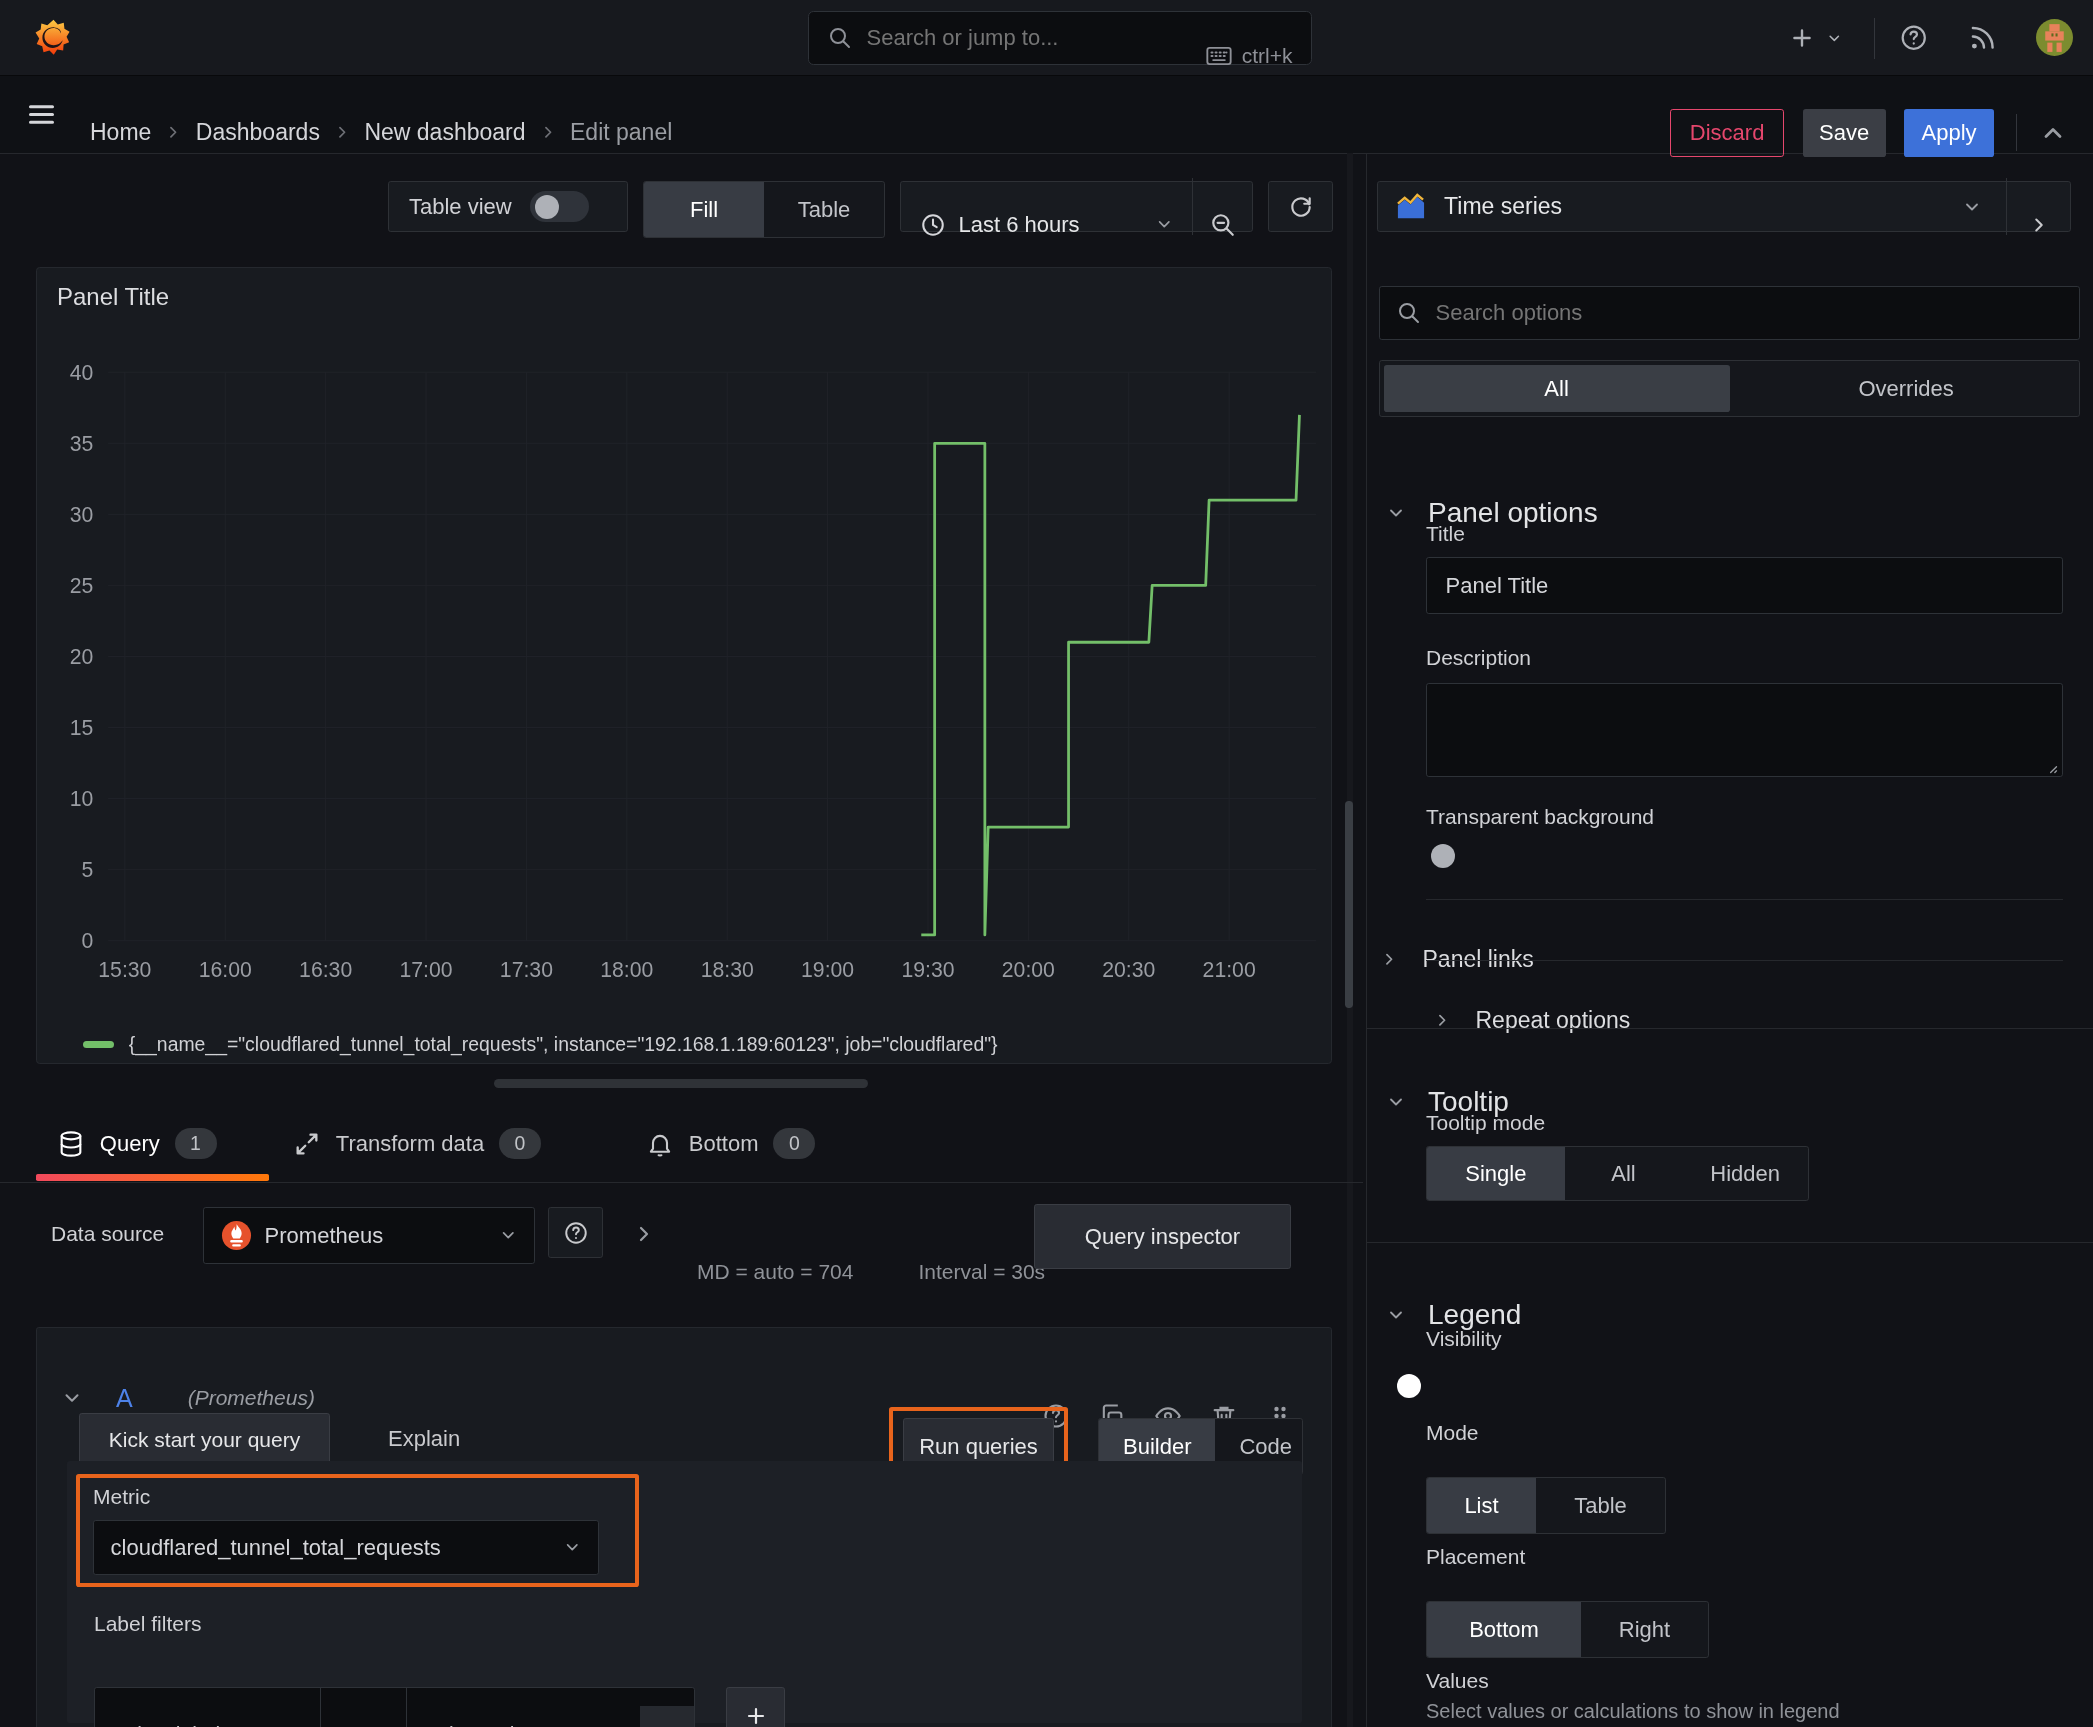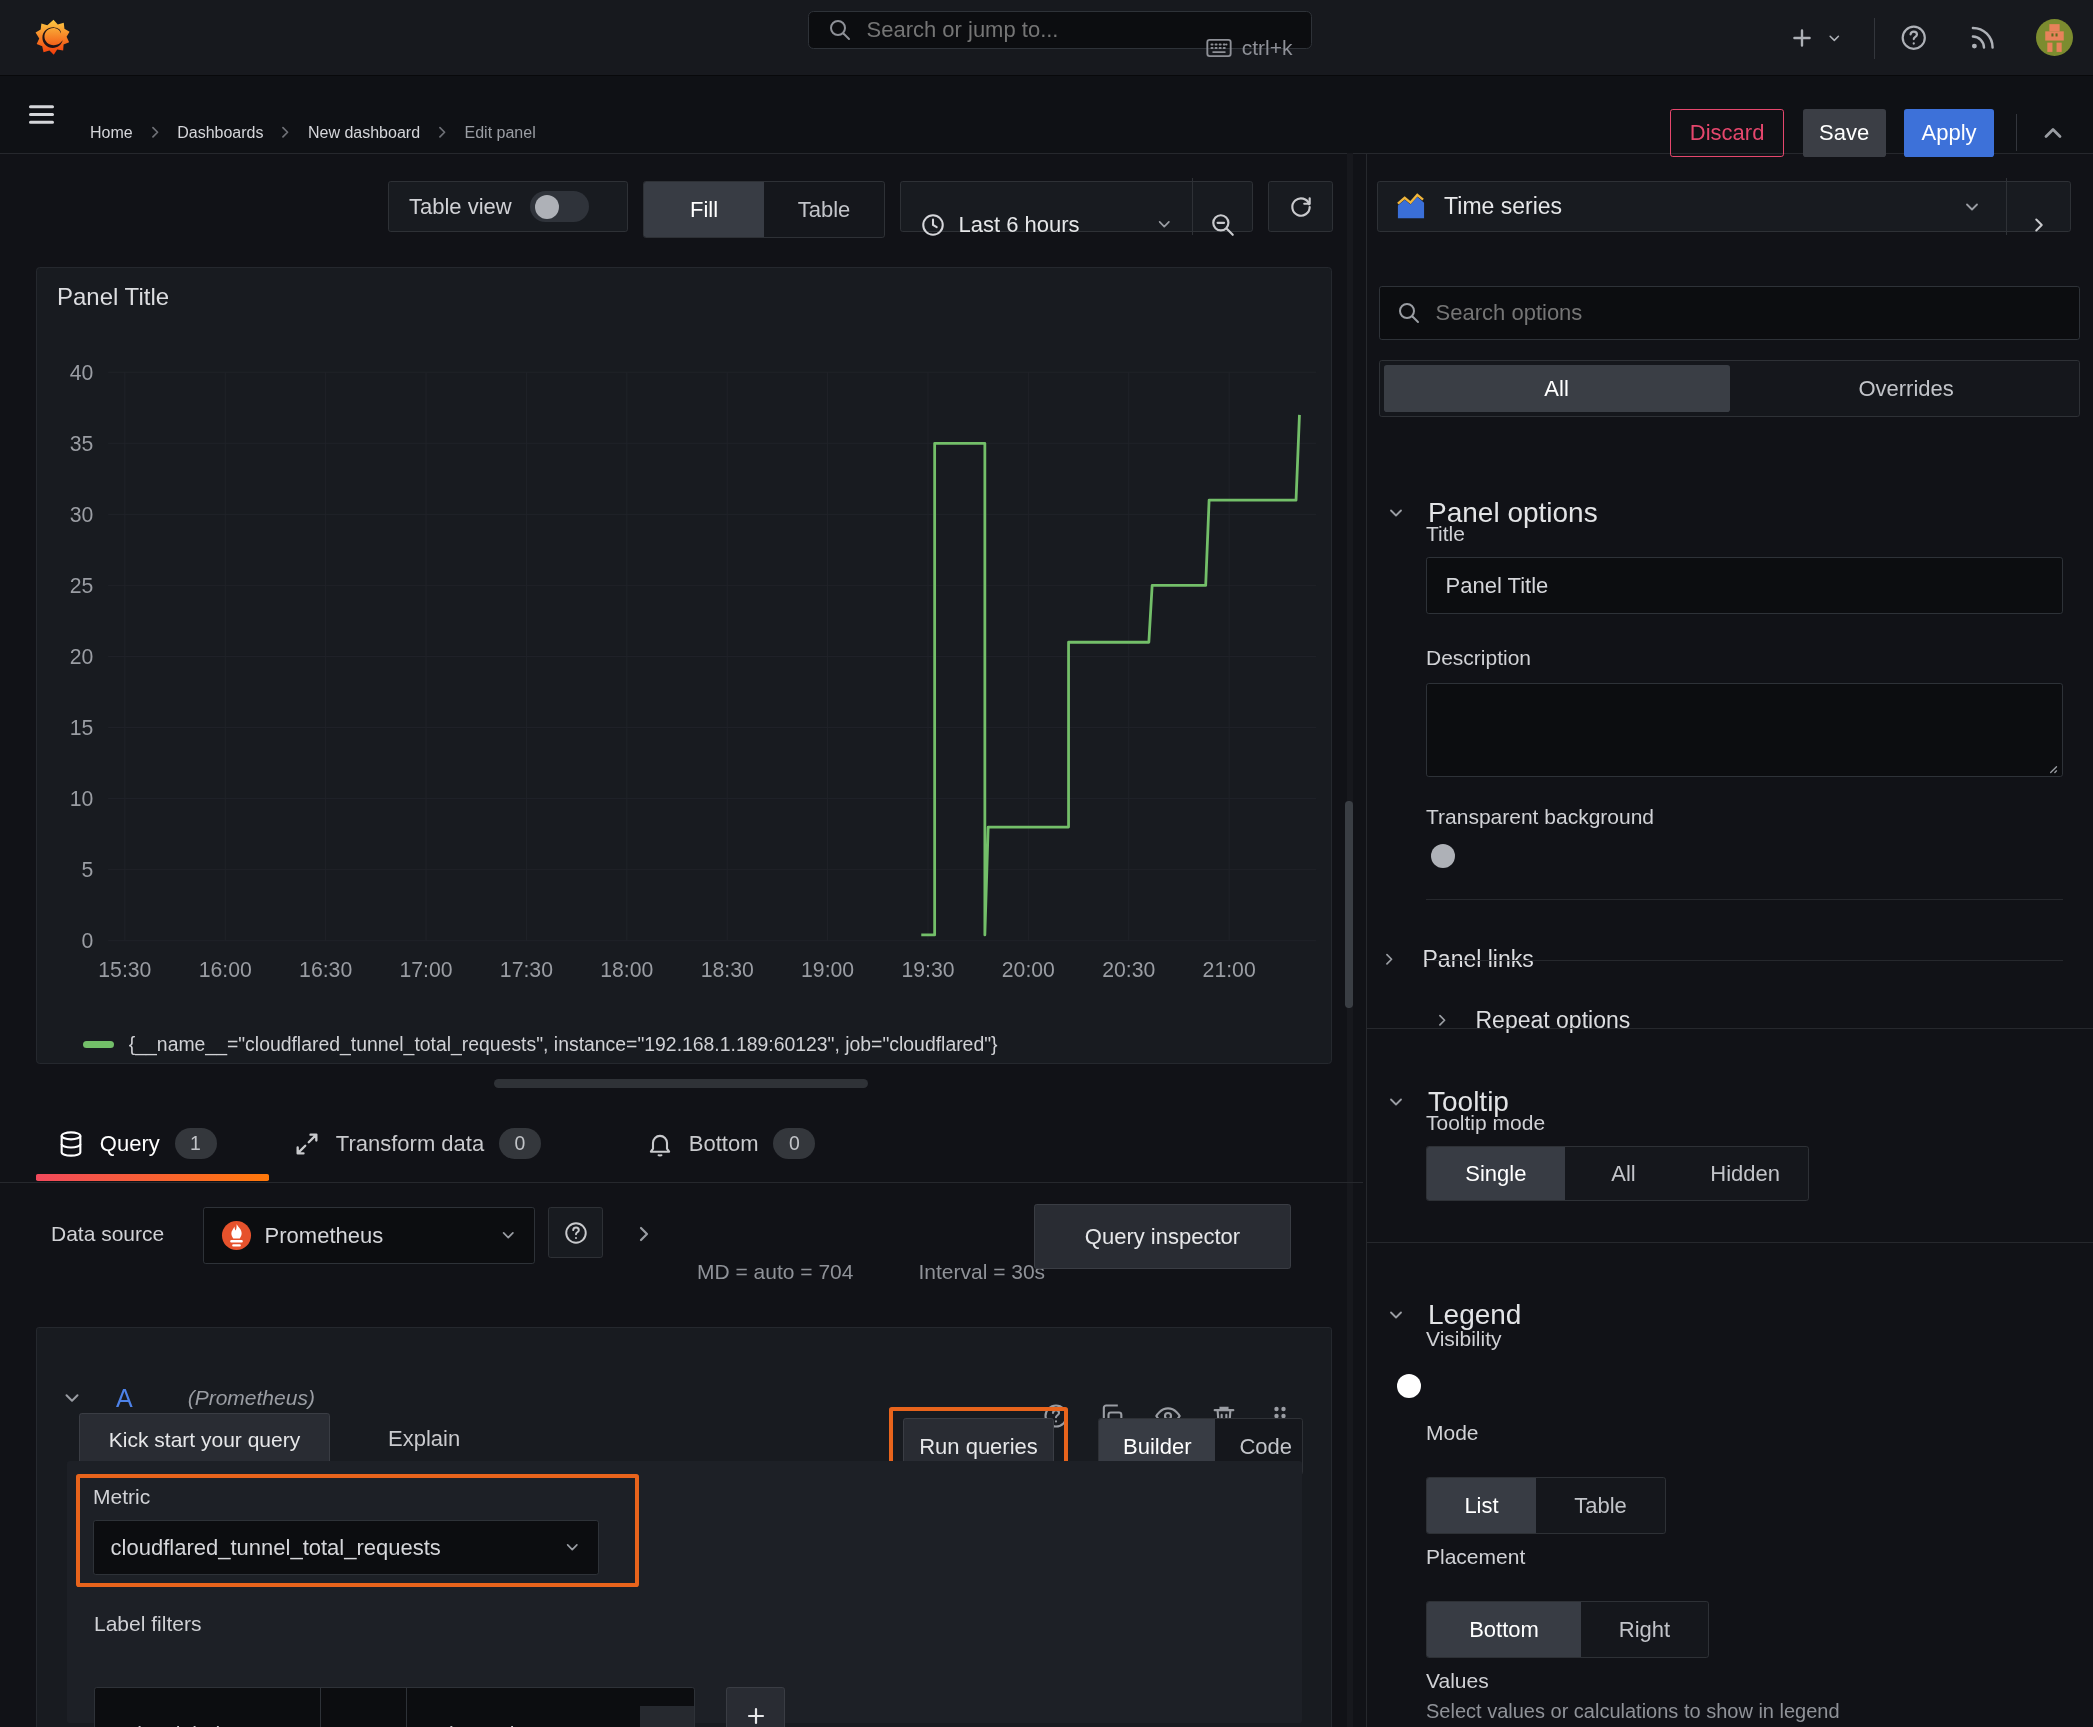--- a/index.html
+++ b/index.html
@@ -7,29 +7,29 @@
   body { font-family:"Liberation Sans", sans-serif; color:#d5d6da; }
   .screen { position:relative; width:2093px; height:1728px; overflow:hidden; background:#111217; }
   .abs { position:absolute; }
   .row { display:flex; align-items:center;margin-top:36px; }
   .ic { width:26px; height:26px; flex:none; display:block; }
   .muted { color:#9a9da3;text-align:right; }
   .dim { color:#8f9298; }
 
   
   .topbar { position:absolute; left:0; top:0; width:2093px; height:76px; background:#17191e; border-bottom:0.9px solid #08090b; }
-  .searchbox { position:absolute; left:808px; top:11px; width:504px; height:38px; background:#0c0d10;
+  .searchbox { position:absolute; left:808px; top:11px; width:504px; height:54px; background:#0c0d10;
     border:0.9px solid #2e3238; border-radius:5.5px; display:flex; align-items:center; padding:0 18.5px; gap:13px; color:#8e9097; }
   .searchbox input { flex:1; background:transparent; border:none; outline:none; color:#8e9097; font-size:22px; font-family:inherit; }
   .topbar .iconbtn { color:#aeb1b7; }
 
   
   .navbar { position:absolute; left:0; top:76px; width:2093px; height:78px; background:#0f1115;
     border-bottom:0.9px solid #26282d; display:flex; align-items:center; padding:0 26px; }
-  .crumb { font-size:16px; color:#d5d6da; }
+  .crumb { font-size:23px; color:#d5d6da; }
   .crumb.last { color:#9a9da3; }
   .crumb-sep { color:#6e7076; margin:0 13px; }
 
   .btn { display:inline-flex; align-items:center; justify-content:center; border-radius:2.8px; font-size:22px; height:48px;
     border:0.9px solid transparent; cursor:default; }
   .btn-outline-red { border-color:var(--red); color:var(--red); background:transparent; }
   .btn-gray { background:#3b3e45; color:#fff; }
   .btn-blue { background:var(--blue); color:#fff; }
   .btn-raised { background:#292c33; border-color:#3a3d44; color:#e6e7e9; }
 

